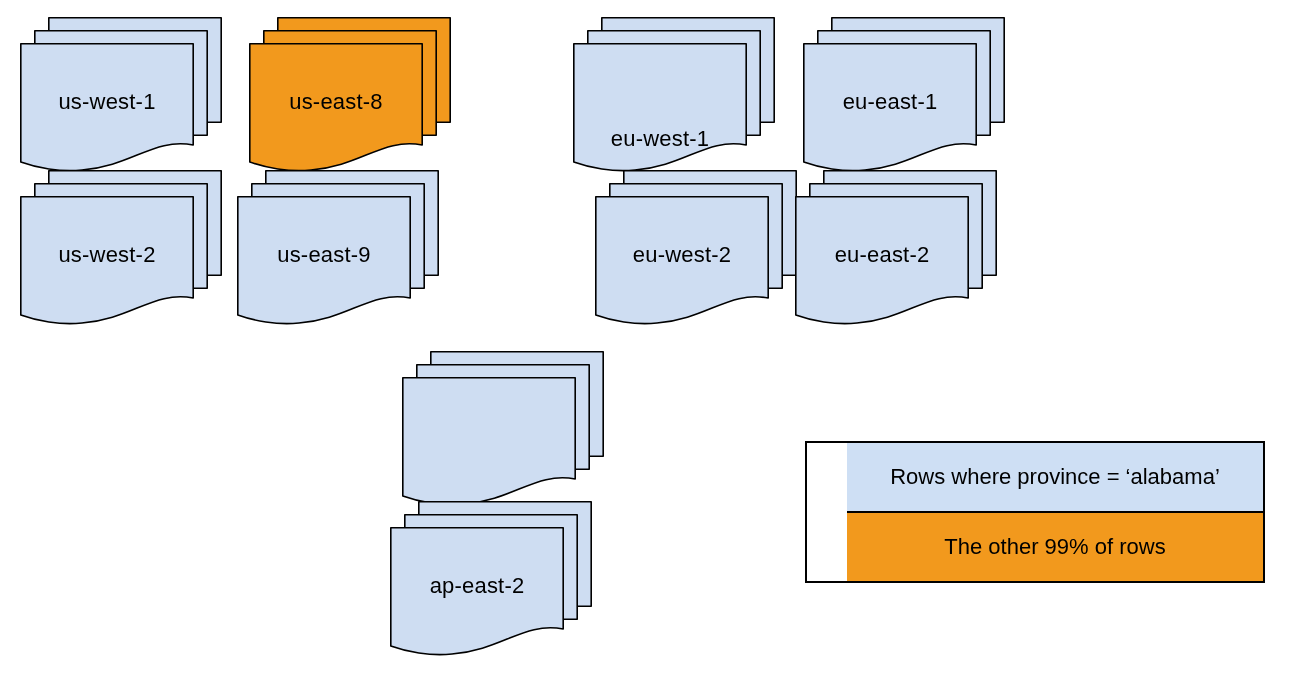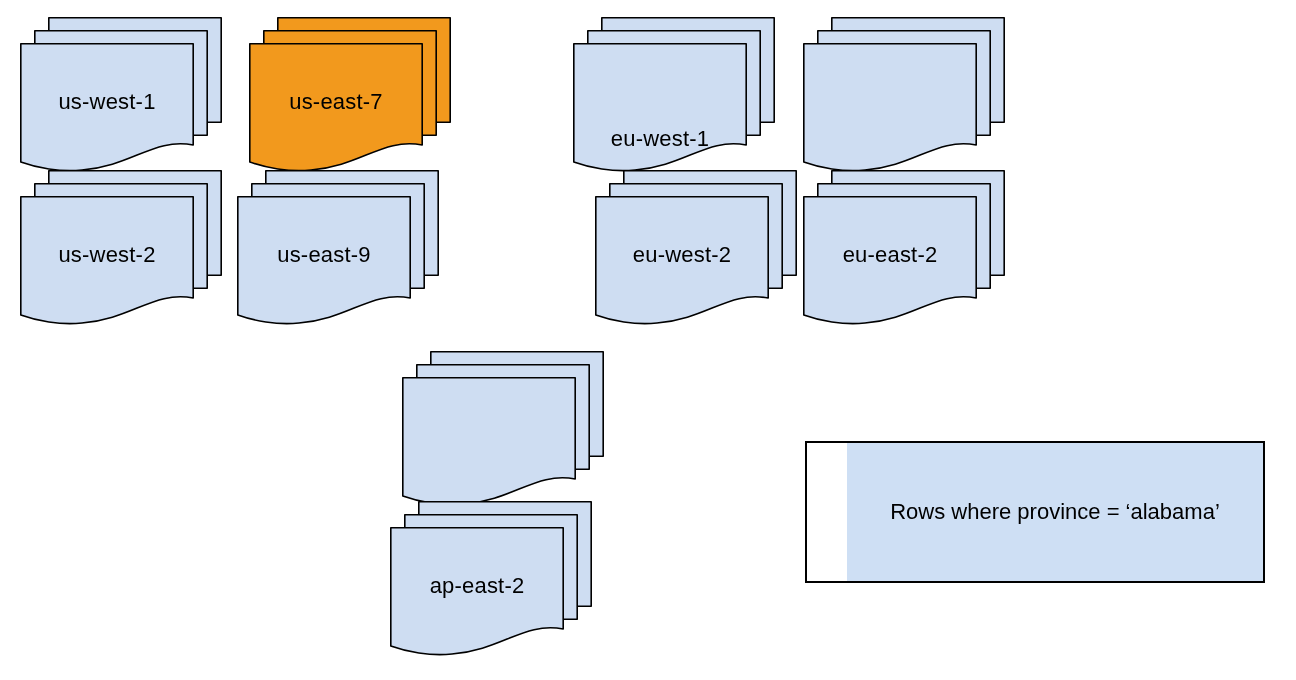--- a/index.html
+++ b/index.html
@@ -81,21 +81,21 @@
     </div>
 
     <div class="stack" style="left: 249px; top: 17px;">
       <svg width="202" height="158" viewBox="0 0 202 158">
         <rect class="sheet sheet-back" x="28.8" y="0.8" width="172.4" height="104.4" fill="#f2991d" stroke="#000000"></rect>
         <rect class="sheet sheet-mid" x="14.8" y="13.8" width="172.4" height="104.4" fill="#f2991d" stroke="#000000"></rect>
         <path class="sheet sheet-front" d="M 0.8 26.8 L 173.2 26.8 L 173.2 128
                  C 134 120.5 112 149 62 153
                  C 40 155.5 16 150.5 0.8 145 Z" fill="#f2991d" stroke="#000000"></path>
       </svg>
-      <div class="stack-label" style="color: rgb(0, 0, 0);">us-east-7</div>
+      <div class="stack-label" style="color: rgb(0, 0, 0);">us-east-8</div>
     </div>
 
     <div class="stack" style="left: 573px; top: 17px;">
       <svg width="202" height="158" viewBox="0 0 202 158">
         <rect class="sheet sheet-back" x="28.8" y="0.8" width="172.4" height="104.4" fill="#ceddf2" stroke="#000000"></rect>
         <rect class="sheet sheet-mid" x="14.8" y="13.8" width="172.4" height="104.4" fill="#ceddf2" stroke="#000000"></rect>
         <path class="sheet sheet-front" d="M 0.8 26.8 L 173.2 26.8 L 173.2 128
                  C 134 120.5 112 149 62 153
                  C 40 155.5 16 150.5 0.8 145 Z" fill="#ceddf2" stroke="#000000"></path>
       </svg>
@@ -103,20 +103,21 @@
     </div>
 
     <div class="stack" style="left: 803px; top: 17px;">
       <svg width="202" height="158" viewBox="0 0 202 158">
         <rect class="sheet sheet-back" x="28.8" y="0.8" width="172.4" height="104.4" fill="#ceddf2" stroke="#000000"></rect>
         <rect class="sheet sheet-mid" x="14.8" y="13.8" width="172.4" height="104.4" fill="#ceddf2" stroke="#000000"></rect>
         <path class="sheet sheet-front" d="M 0.8 26.8 L 173.2 26.8 L 173.2 128
                  C 134 120.5 112 149 62 153
                  C 40 155.5 16 150.5 0.8 145 Z" fill="#ceddf2" stroke="#000000"></path>
       </svg>
+      <div class="stack-label" style="color: rgb(0, 0, 0);">eu-east-1</div>
     </div>
 
     <div class="stack" style="left: 20px; top: 170px;">
       <svg width="202" height="158" viewBox="0 0 202 158">
         <rect class="sheet sheet-back" x="28.8" y="0.8" width="172.4" height="104.4" fill="#ceddf2" stroke="#000000"></rect>
         <rect class="sheet sheet-mid" x="14.8" y="13.8" width="172.4" height="104.4" fill="#ceddf2" stroke="#000000"></rect>
         <path class="sheet sheet-front" d="M 0.8 26.8 L 173.2 26.8 L 173.2 128
                  C 134 120.5 112 149 62 153
                  C 40 155.5 16 150.5 0.8 145 Z" fill="#ceddf2" stroke="#000000"></path>
       </svg>
@@ -138,21 +139,21 @@
       <svg width="202" height="158" viewBox="0 0 202 158">
         <rect class="sheet sheet-back" x="28.8" y="0.8" width="172.4" height="104.4" fill="#ceddf2" stroke="#000000"></rect>
         <rect class="sheet sheet-mid" x="14.8" y="13.8" width="172.4" height="104.4" fill="#ceddf2" stroke="#000000"></rect>
         <path class="sheet sheet-front" d="M 0.8 26.8 L 173.2 26.8 L 173.2 128
                  C 134 120.5 112 149 62 153
                  C 40 155.5 16 150.5 0.8 145 Z" fill="#ceddf2" stroke="#000000"></path>
       </svg>
       <div class="stack-label" style="color: rgb(0, 0, 0);">eu-west-2</div>
     </div>
 
-    <div class="stack" style="left: 795px; top: 170px; margin-left: 8px;">
+    <div class="stack" style="left: 795px; top: 170px;">
       <svg width="202" height="158" viewBox="0 0 202 158">
         <rect class="sheet sheet-back" x="28.8" y="0.8" width="172.4" height="104.4" fill="#ceddf2" stroke="#000000"></rect>
         <rect class="sheet sheet-mid" x="14.8" y="13.8" width="172.4" height="104.4" fill="#ceddf2" stroke="#000000"></rect>
         <path class="sheet sheet-front" d="M 0.8 26.8 L 173.2 26.8 L 173.2 128
                  C 134 120.5 112 149 62 153
                  C 40 155.5 16 150.5 0.8 145 Z" fill="#ceddf2" stroke="#000000"></path>
       </svg>
       <div class="stack-label" style="color: rgb(0, 0, 0);">eu-east-2</div>
     </div>
 
@@ -175,15 +176,18 @@
                  C 40 155.5 16 150.5 0.8 145 Z" fill="#ceddf2" stroke="#000000"></path>
       </svg>
       <div class="stack-label" style="color: rgb(0, 0, 0);">ap-east-2</div>
     </div>
   </div>
 
   <div class="legend" id="legend" style="left: 805px; top: 441px; width: 460px; height: 142px; padding-left: 40px;">
     <div class="legend-row" style="background: rgb(206, 223, 244);">
       <span>Rows where province = ‘alabama’</span>
     </div>
+    <div class="legend-row" style="background: rgb(242, 153, 29);">
+      <span>The other 99% of rows</span>
+    </div>
   </div>
 
 </div>
 
 </body></html>

